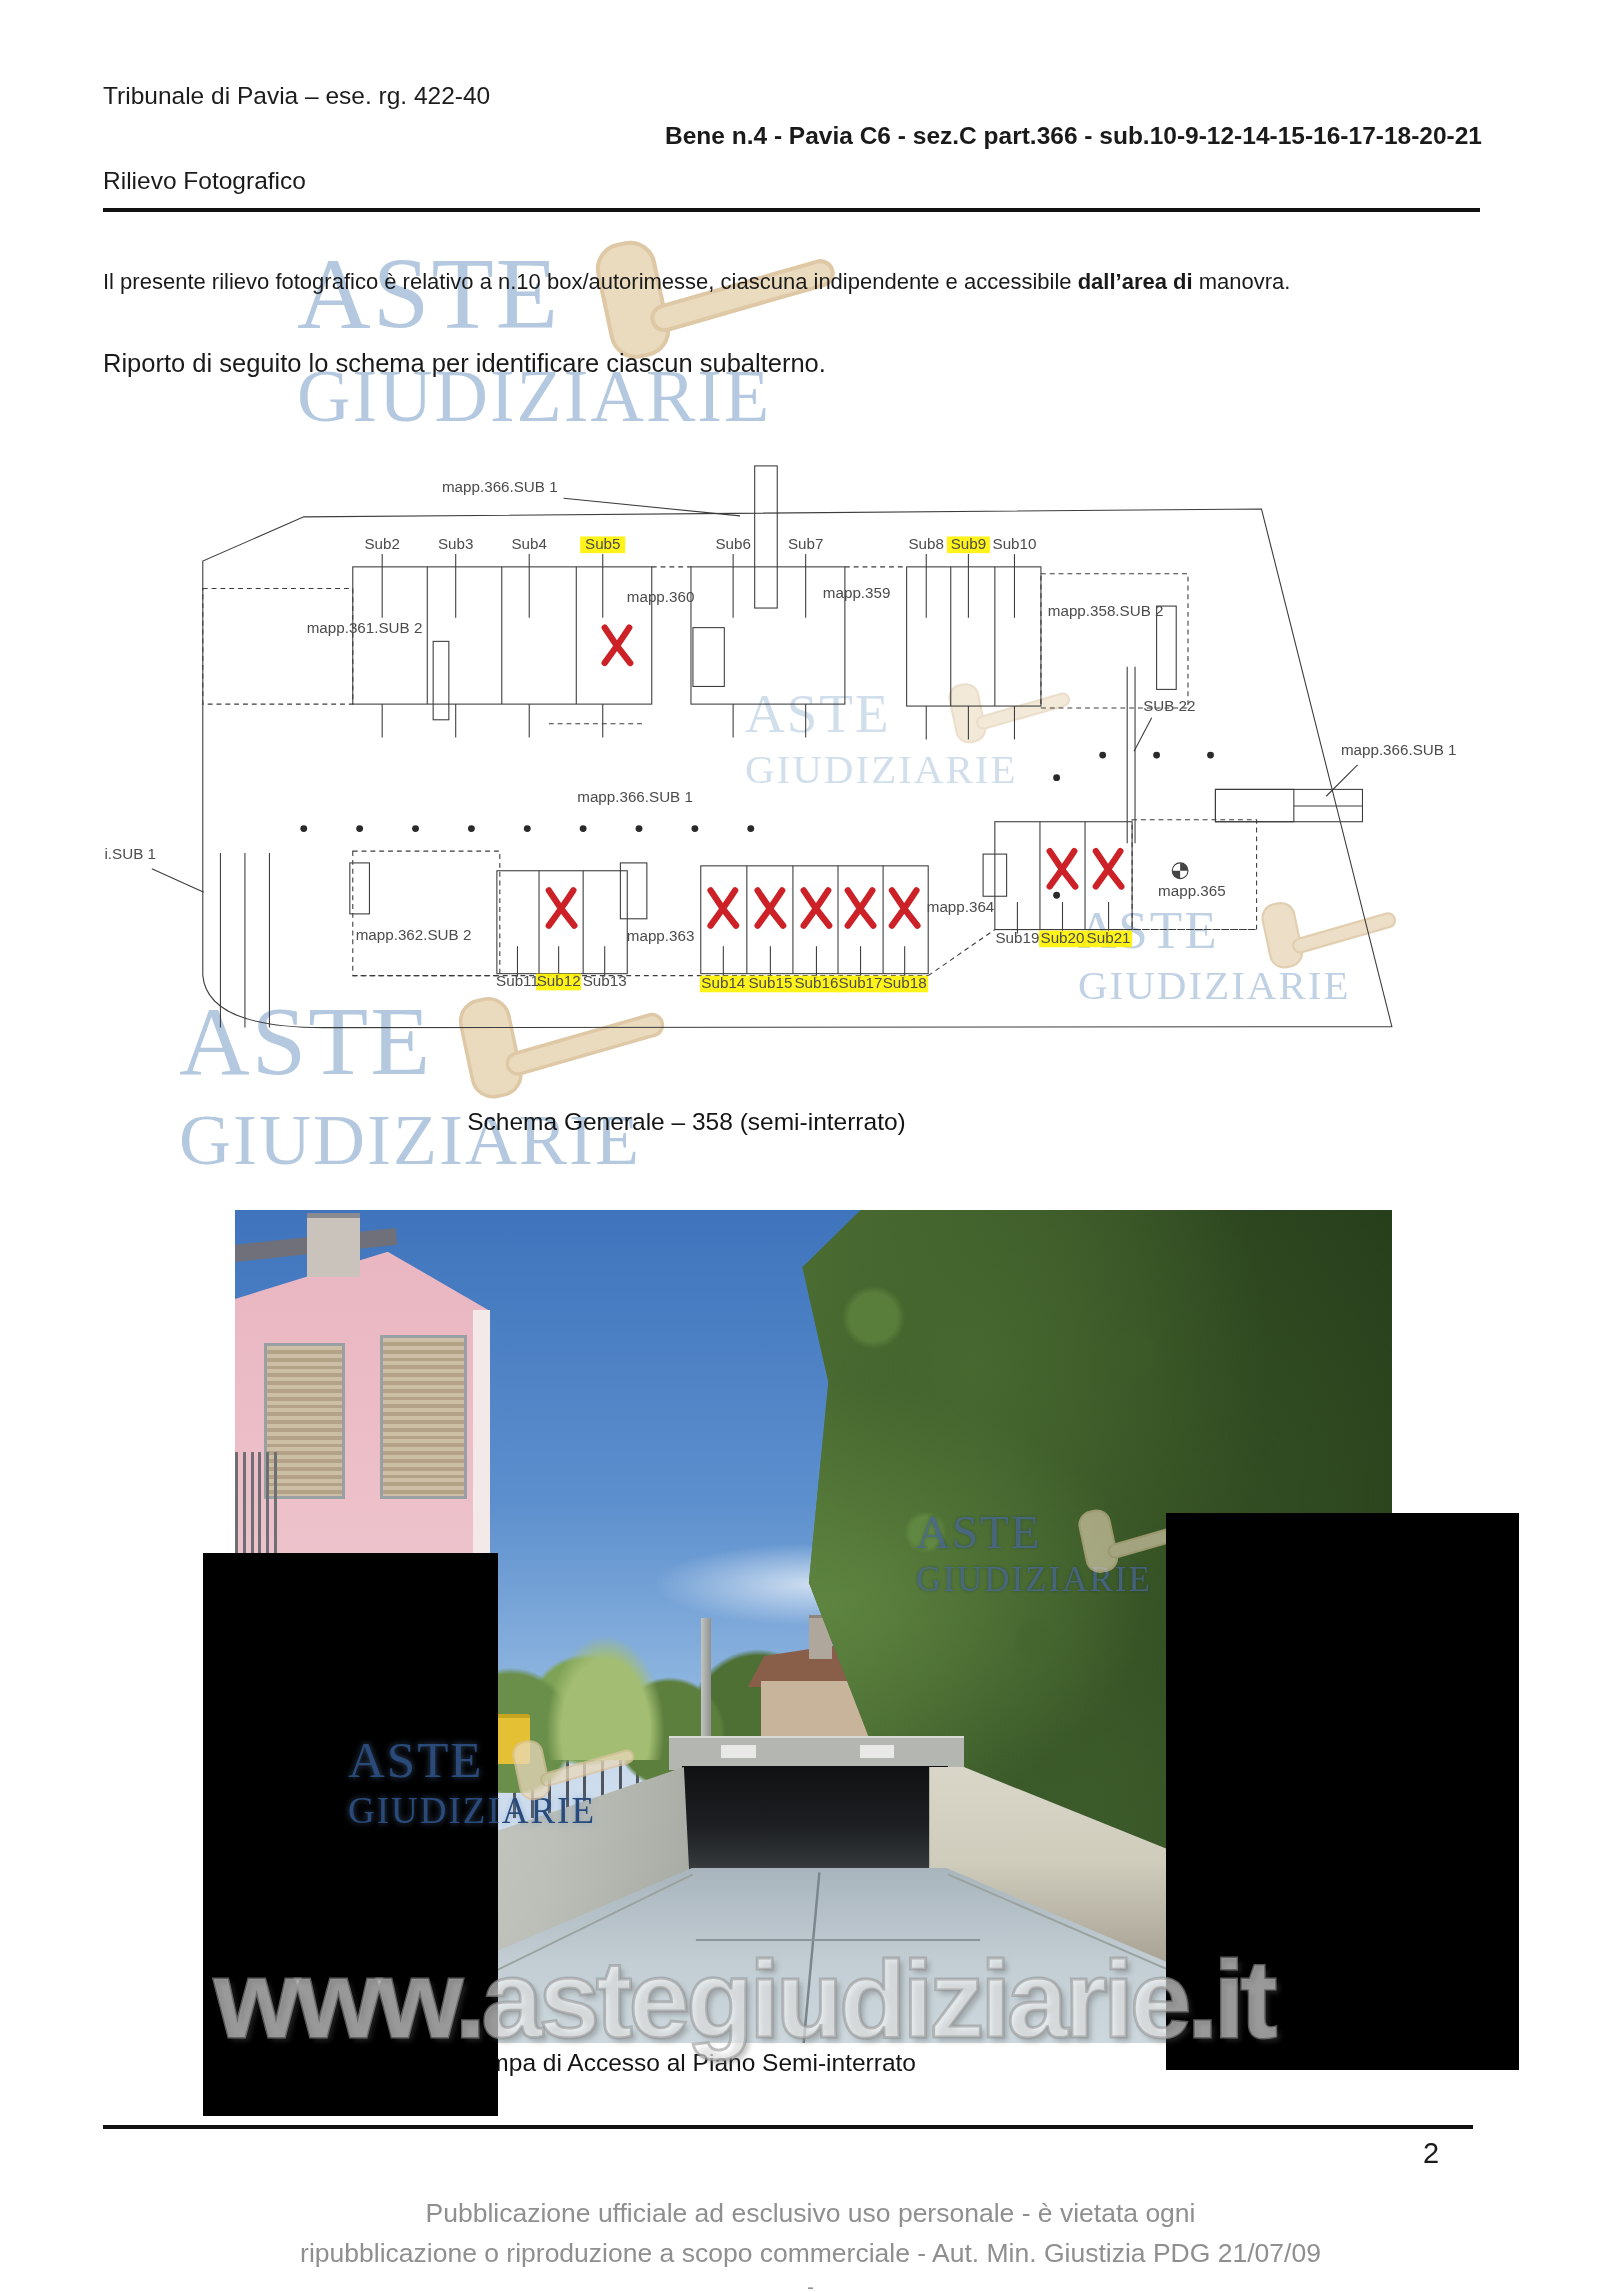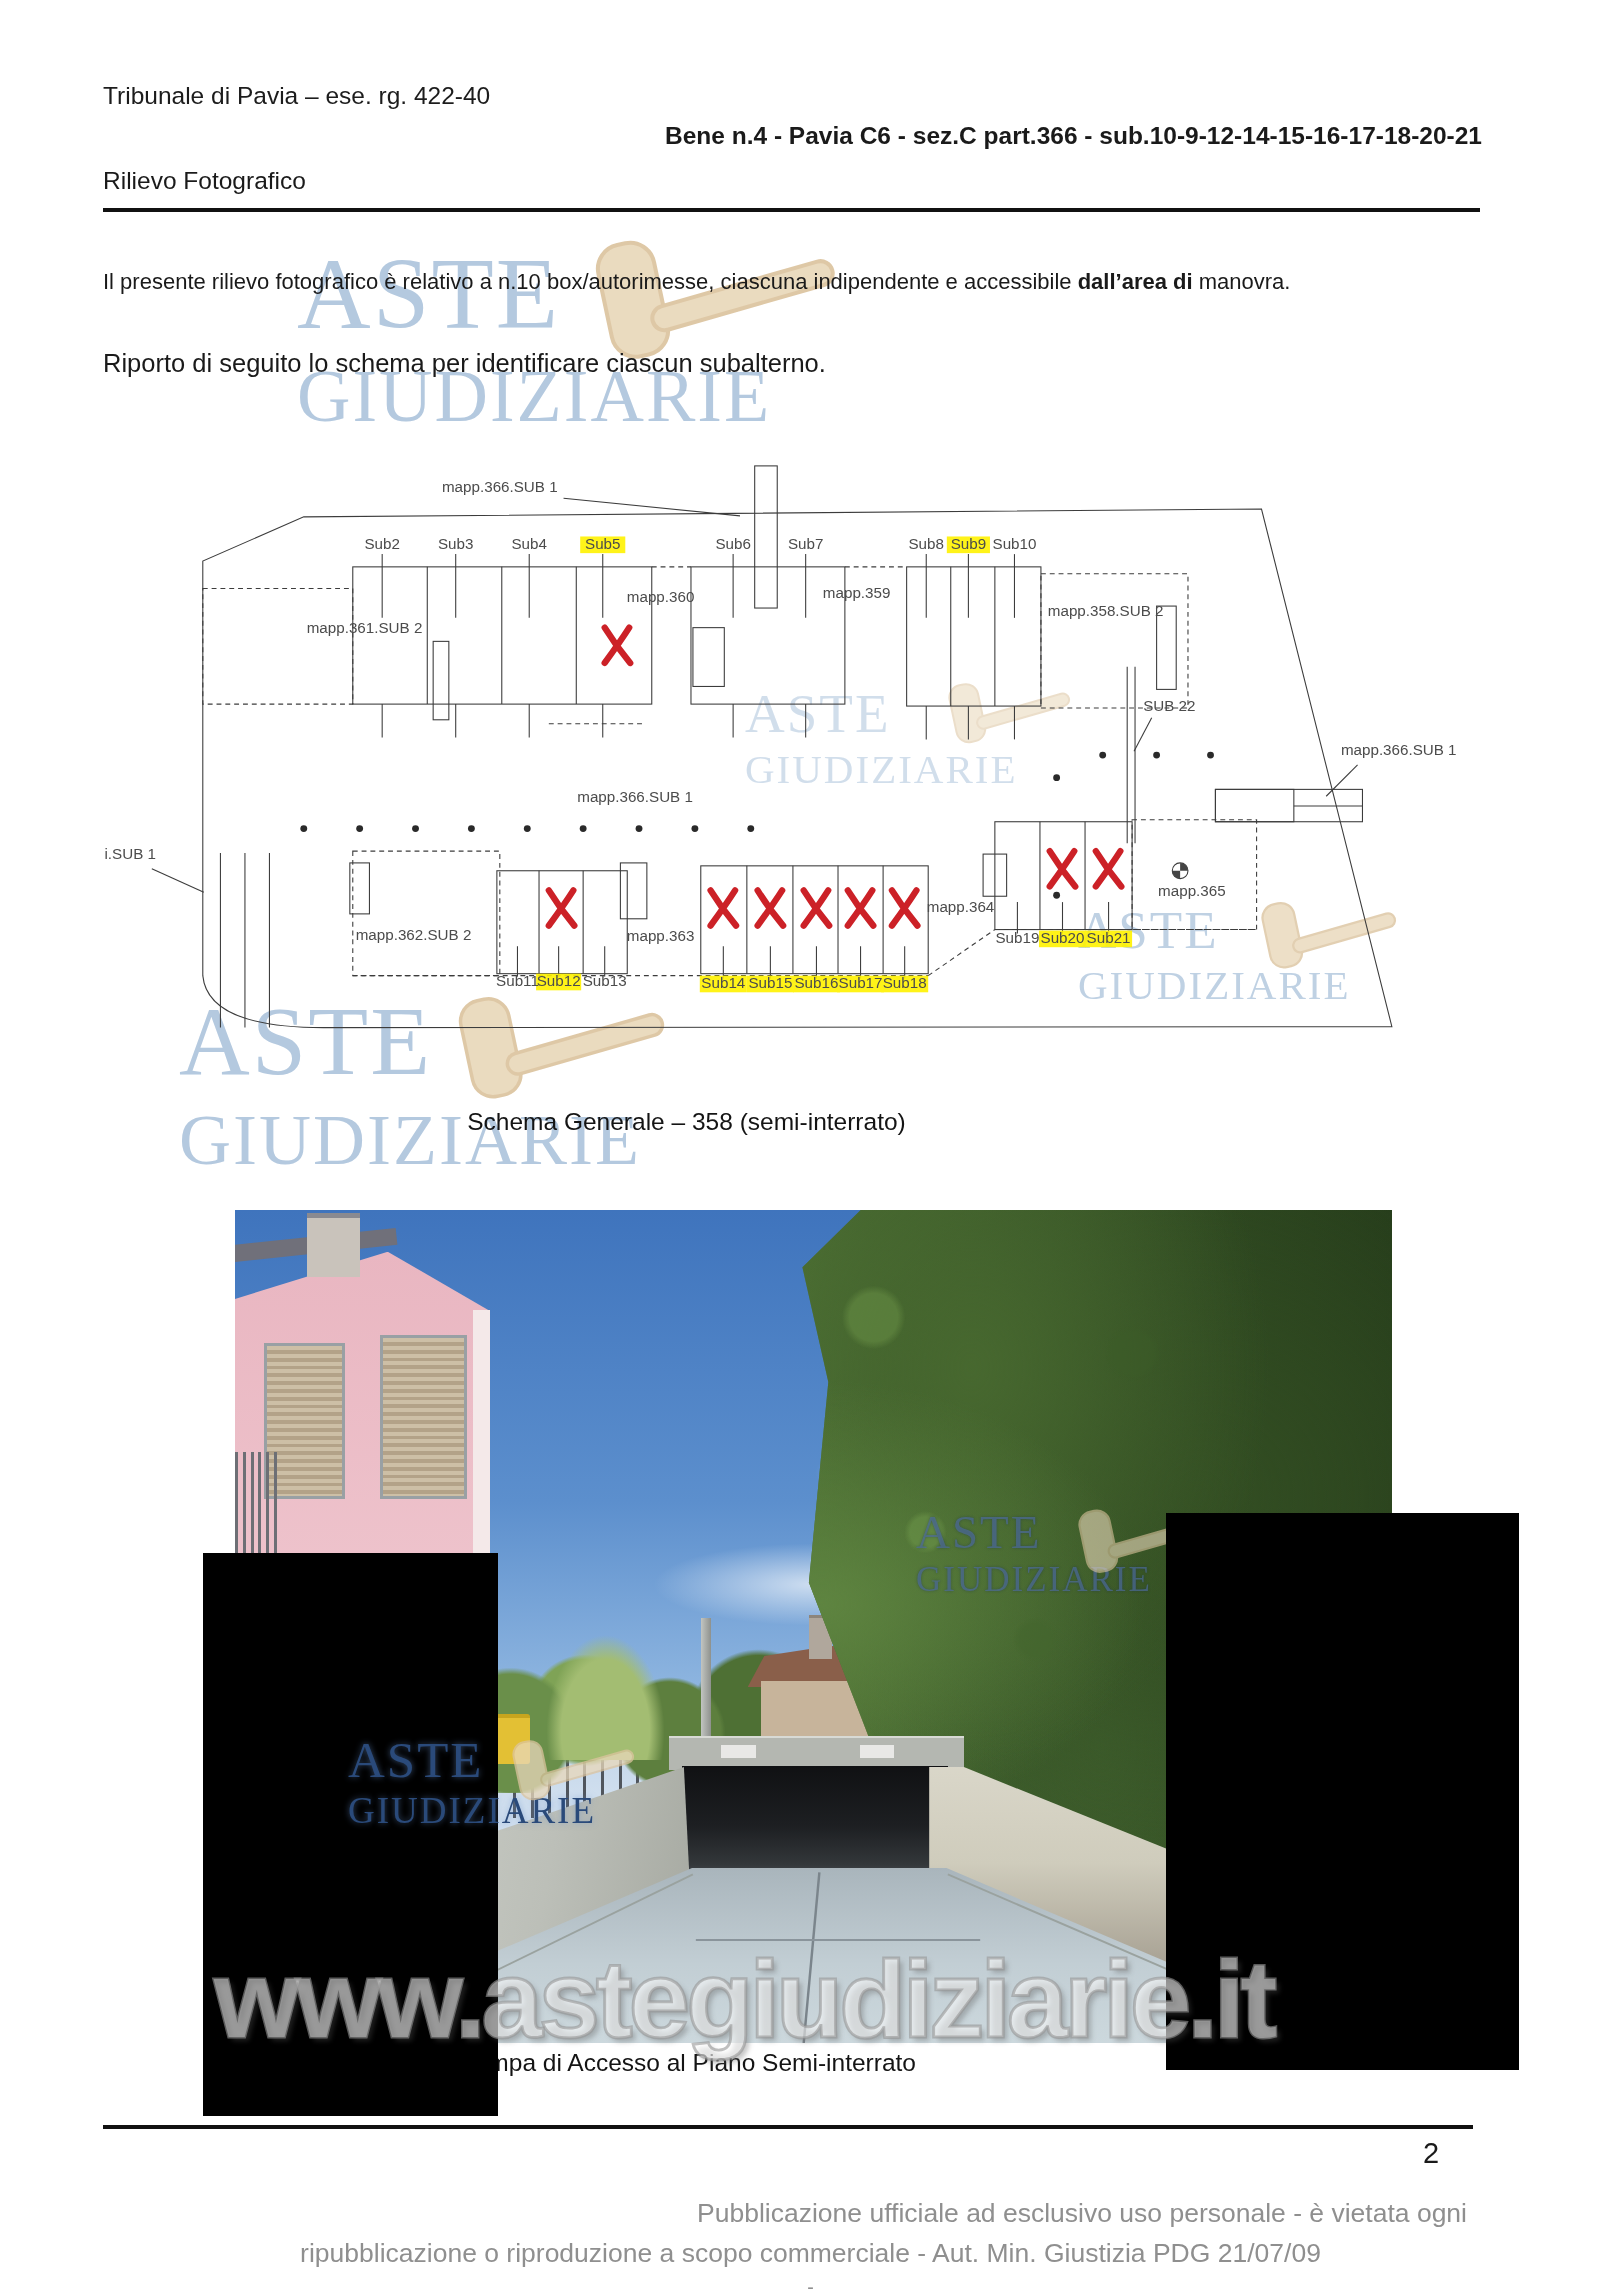--- a/index.html
+++ b/index.html
@@ -106,21 +106,21 @@
      clip-path:polygon(39.5% 0,61.5% 0,97% 100%,4% 100%);
      background:linear-gradient(180deg,#a9b5bc,#c2ced4 55%,#ccd8dd);}
   .joints{left:0;top:0;width:100%;height:100%;z-index:7;}
   
   .blackbox{background:#000;z-index:4;}
   .bb-left{left:203px;top:1553px;width:295px;height:563px;}
   .bb-right{left:1166px;top:1513px;width:353px;height:557px;}
   
   .rule-bottom{left:103px;top:2125px;width:1370px;height:3.9px;background:#111;z-index:2;}
   .pagenum{left:1392px;top:2137px;width:78px;text-align:center;font-size:29px;z-index:2;}
-  .f1{left:154px;top:2198px;width:1313px;text-align:right;font-size:26.5px;color:#8f8f8f;z-index:2;}
+  .f1{left:154px;top:2198px;width:1313px;text-align:center;font-size:26.5px;color:#8f8f8f;z-index:2;}
   .f2{left:154px;top:2238px;width:1313px;text-align:center;font-size:26.5px;color:#8f8f8f;z-index:2;}
   .fm{left:154px;top:2276px;width:1313px;text-align:center;font-size:19.6px;color:#8f8f8f;z-index:2;}
 </style>
 </head>
 <body>
 
 <div class="page">
 
   <div class="abs court">Tribunale di Pavia – ese. rg. 422-40</div>
   <div class="abs asset">Bene n.4 - Pavia C6 - sez.C part.366 - sub.10-9-12-14-15-16-17-18-20-21</div>

